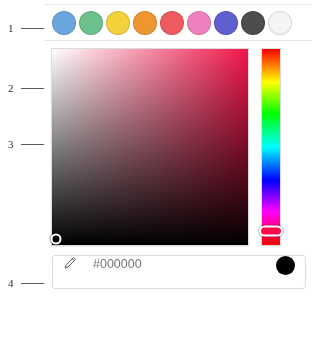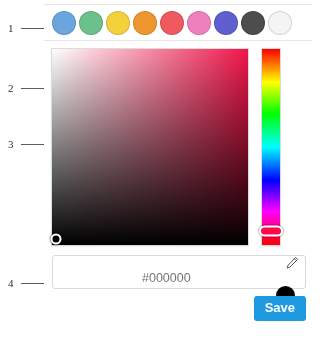--- a/index.html
+++ b/index.html
@@ -127,24 +127,23 @@
     box-sizing: border-box;
   }
 
   
   .input-row {
     margin: 6px 6px 0 8px;
     height: 34px;
     border: 1px solid #d7dade;
     border-radius: 3px;
     display: flex;
-    align-items: flex-end;
+    align-items: flex-start;
     background: #ffffff;
     box-sizing: border-box;
-    flex-direction: column;
   }
   .pencil-icon {
     width: 26px;
     display: flex;
     justify-content: center;
     align-items: center;
     flex: 0 0 auto;
     margin-left: 4px;
   }
   .hex-input {
@@ -240,17 +239,14 @@
     <span class="pencil-icon">
       <svg width="14" height="14" viewBox="0 0 16 16">
         <path d="M12.1 1.6 L14.4 3.9 L5.6 12.7 L2.5 13.8 L3.5 10.6 Z" fill="none" stroke="#4a5157" stroke-width="1.1" stroke-linejoin="round"></path>
         <path d="M10.6 3.1 L12.9 5.4" fill="none" stroke="#4a5157" stroke-width="1.1"></path>
       </svg>
     </span>
     <input class="hex-input" id="hex-input" type="text" placeholder="#000000" style="">
     <span class="preview-dot" id="preview-dot" style="background: rgb(0, 0, 0);"></span>
   </div>
 
-  <div class="save-row">
-    <button class="save-button" id="save-button" style="background: rgb(30, 155, 224);">Save</button>
-  </div>
 
 </div>
 
 </body></html>

